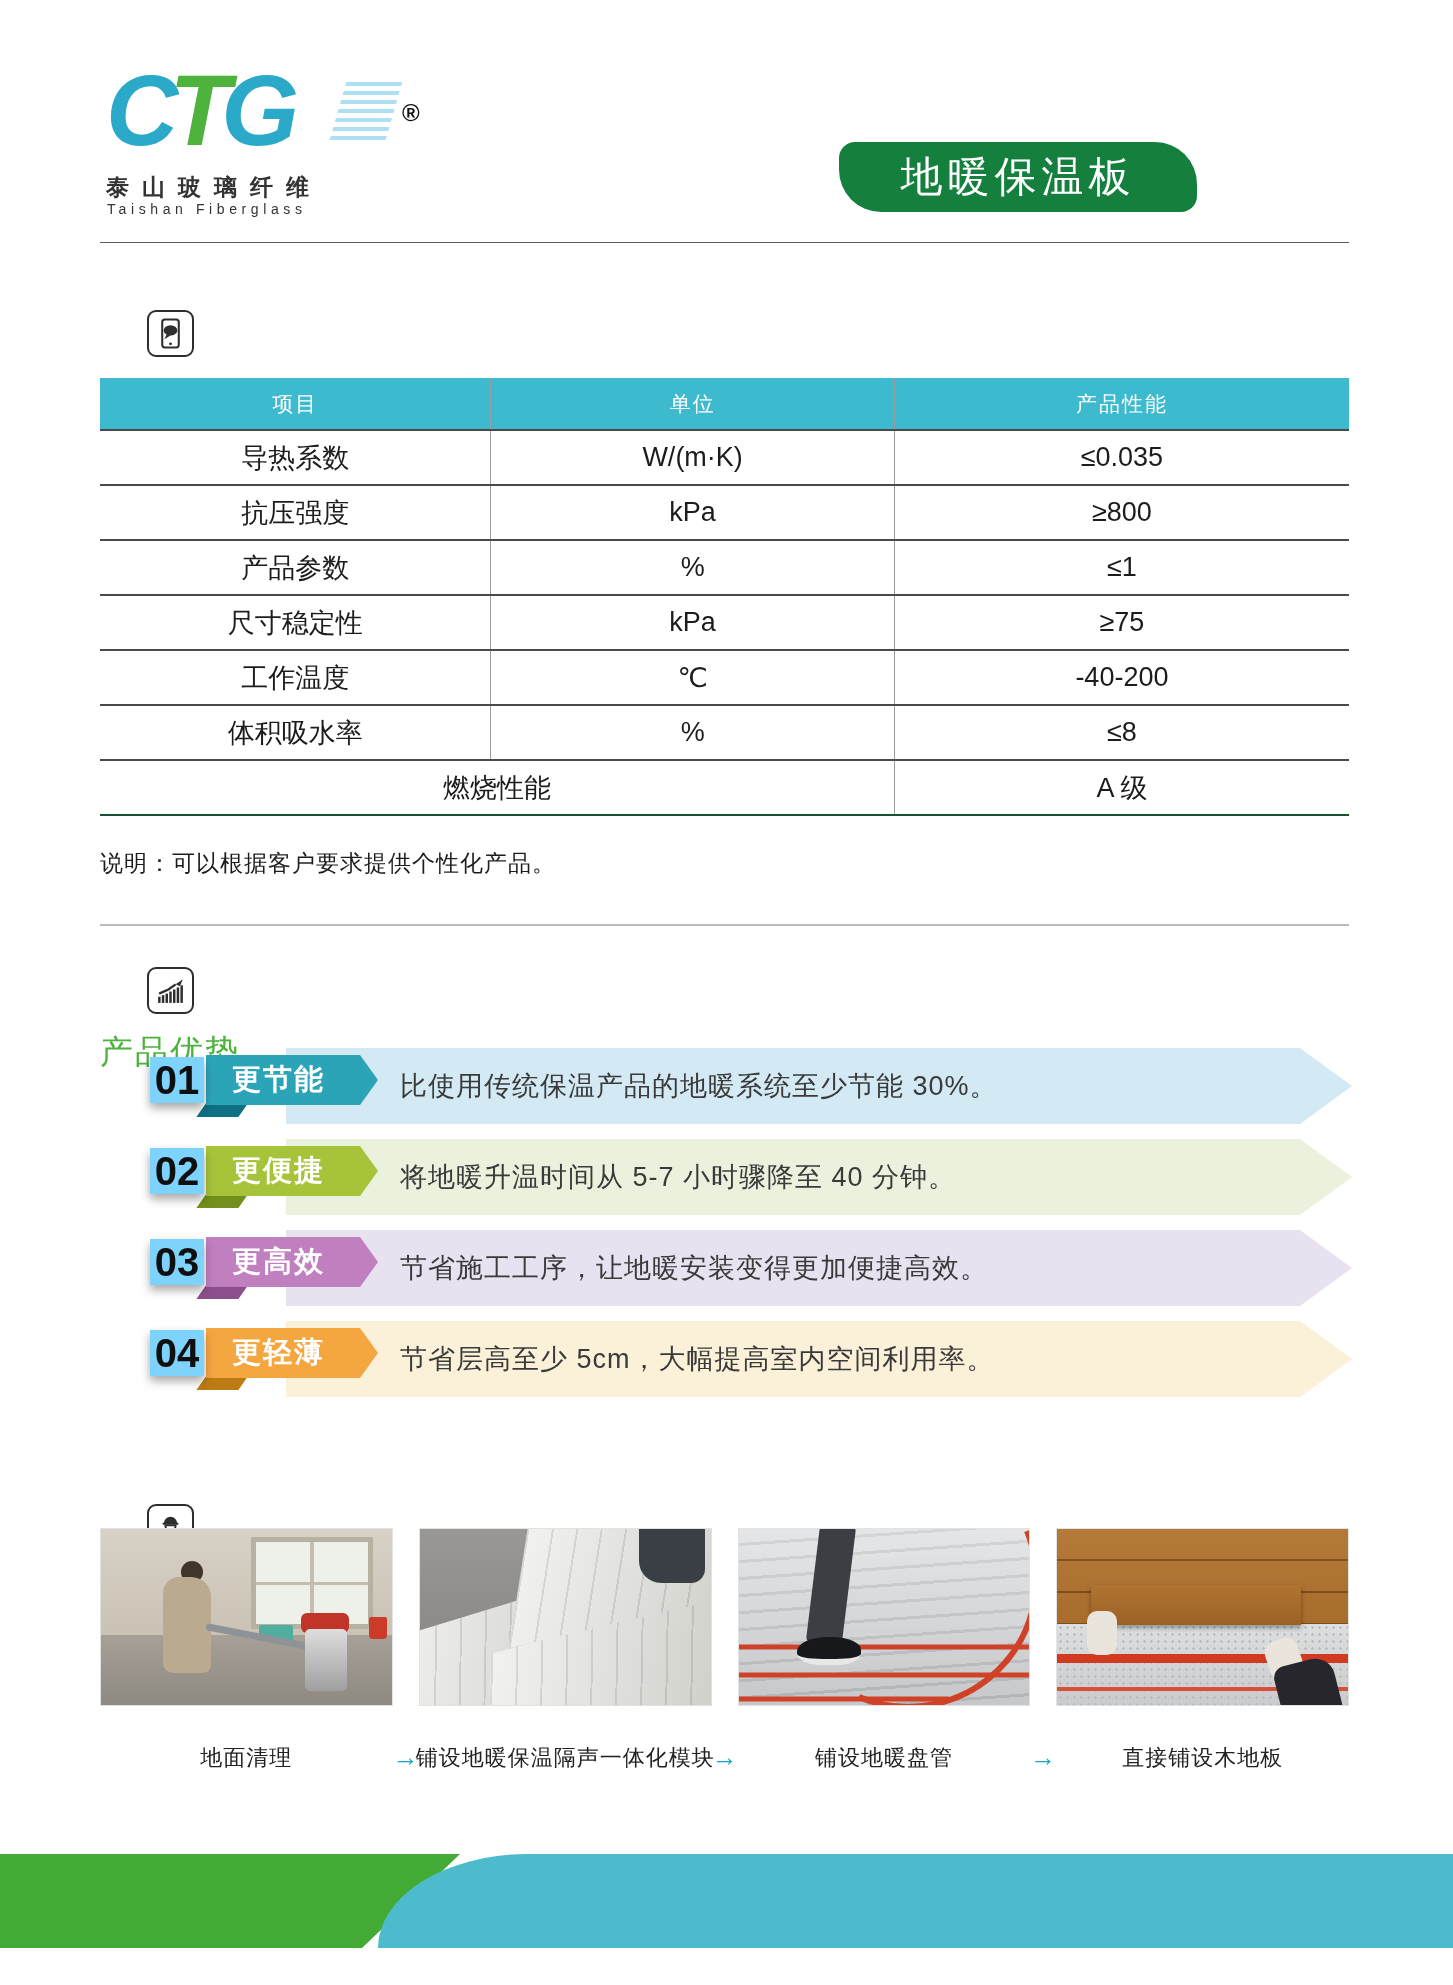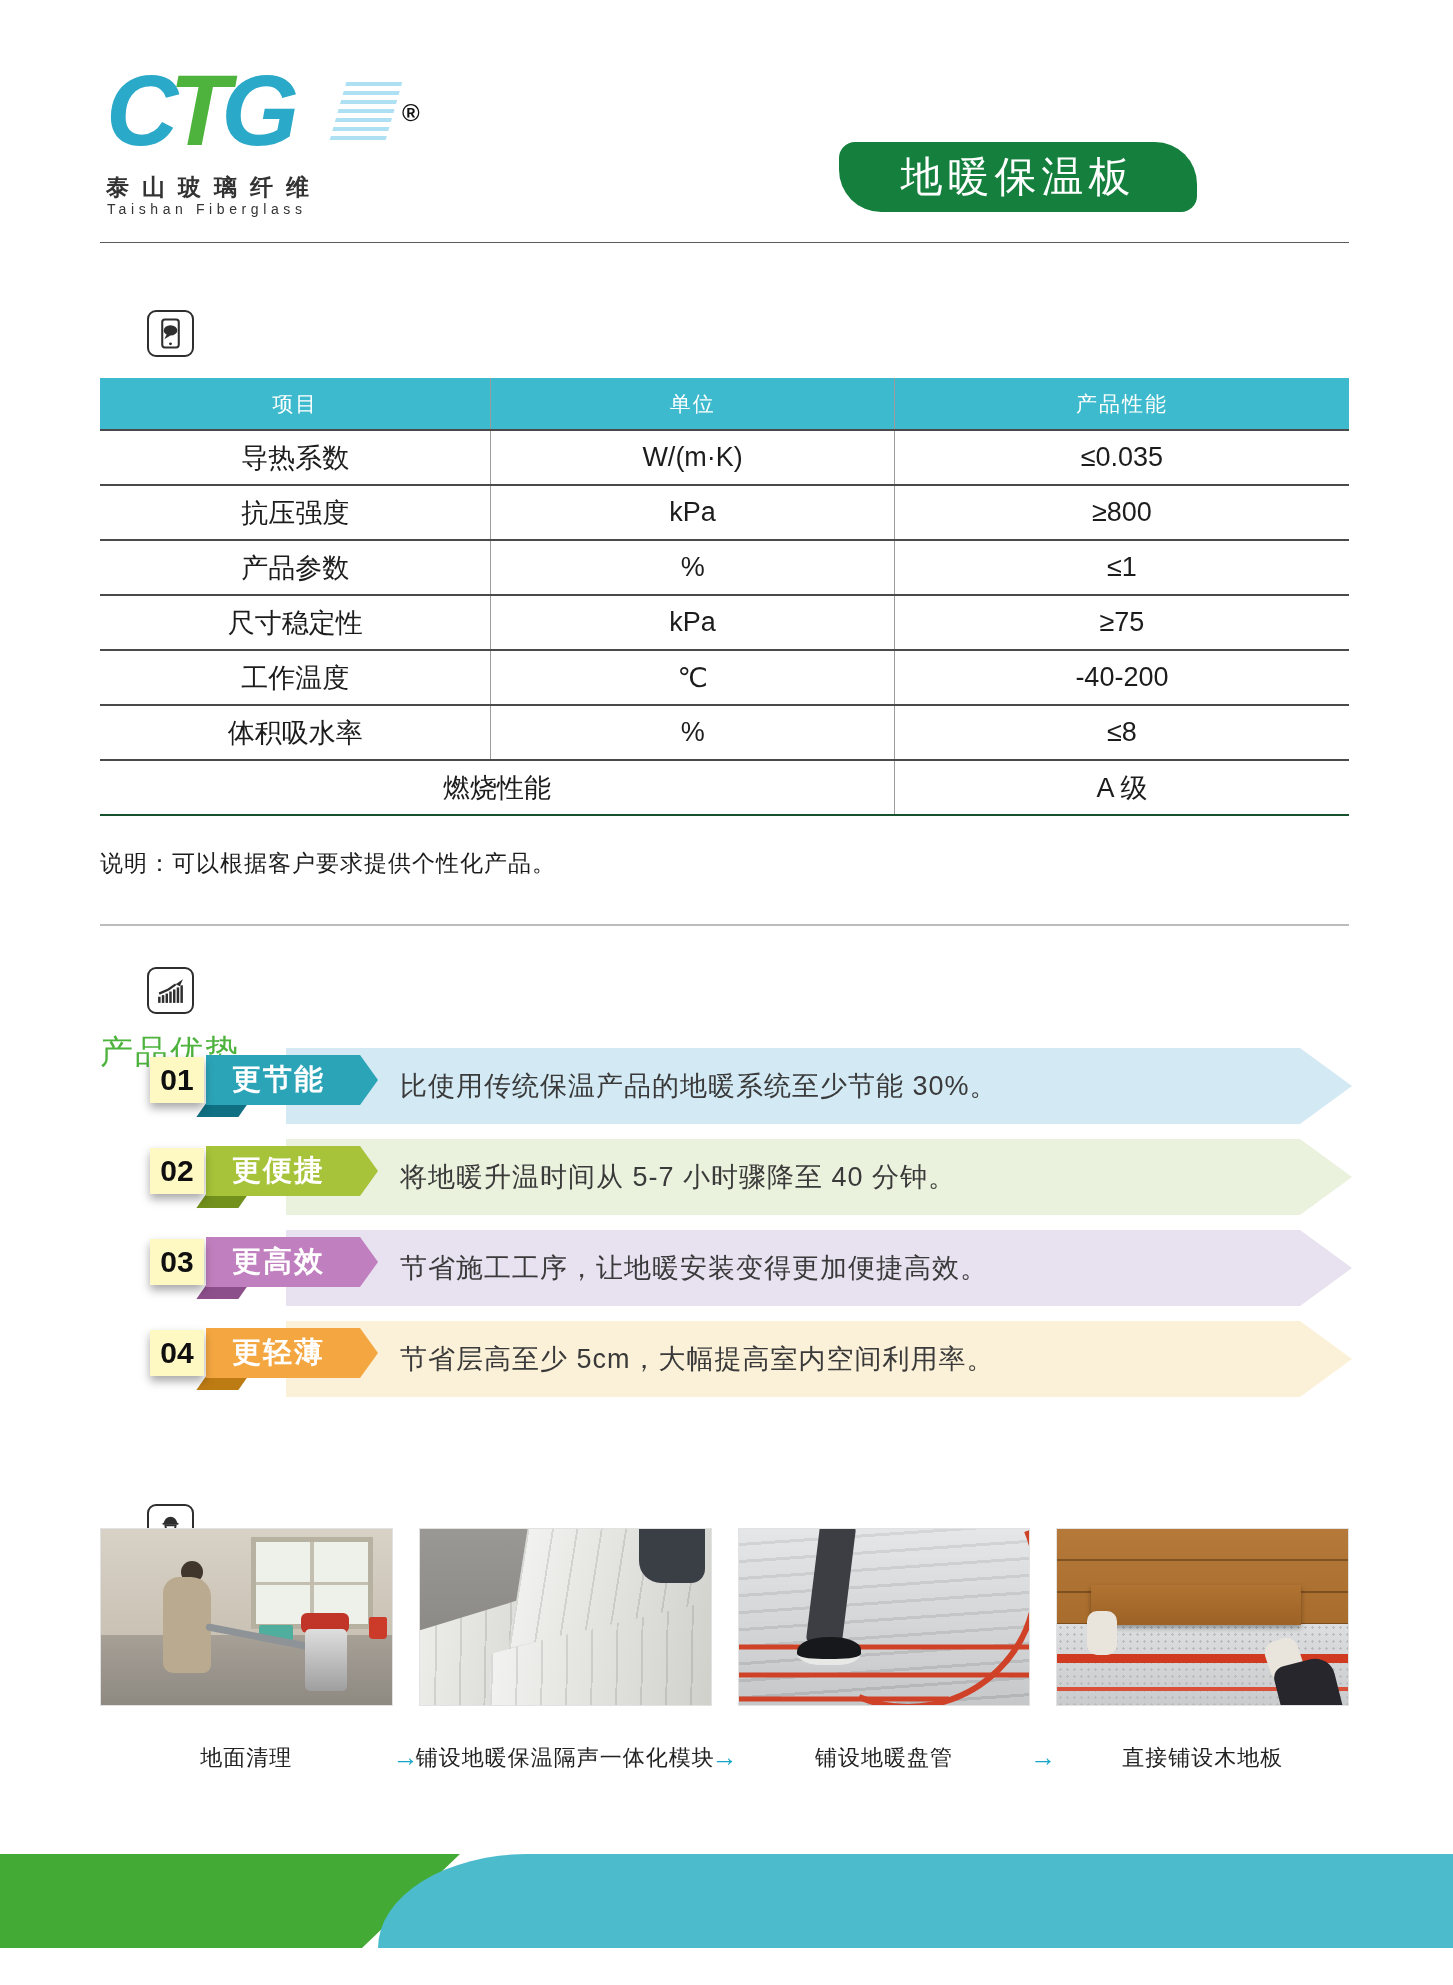--- a/index.html
+++ b/index.html
@@ -41,23 +41,23 @@
     border-top:2px solid #4a4a4a; }
   th:not(:last-child), td.sep { border-right:1px solid #9c9c9c; }
   tr.last td { border-bottom:2px solid #14532d; }
   .note { position:absolute; left:100px; top:848px; font-size:23px; color:#1c1c1c; letter-spacing:1px; }
   
   .adv-wrap { position:absolute; left:100px; top:1048px; width:1253px; }
   .adv-row { position:relative; height:78px; margin-bottom:13px; }
   .adv-band { position:absolute; left:186px; top:0; width:1066px; height:76px;
     clip-path:polygon(0 0, calc(100% - 52px) 0, 100% 50%, calc(100% - 52px) 100%, 0 100%);
     display:flex; align-items:center; padding-left:114px; font-size:27px; color:#3a3a3a; letter-spacing:1px; }
-  .adv-num { position:absolute; left:50px; top:9px; width:54px; height:46px; background:#fef9c3;
+  .adv-num { position:absolute; left:50px; top:9px; width:54px; height:46px; background:#7dd3fc;
     z-index:3; display:flex; align-items:center; justify-content:center; font-weight:bold;
-    font-size:30px; color:#0f0f0f; box-shadow:0 5px 9px rgba(0,0,0,0.35); }
+    font-size:40px; color:#0f0f0f; box-shadow:0 5px 9px rgba(0,0,0,0.35); }
   .adv-fold { position:absolute; left:102px; top:53px; width:42px; height:16px;
     transform:skewX(-35deg); z-index:1; }
   .adv-ribbon { position:absolute; left:106px; top:7px; width:172px; height:50px; z-index:2;
     clip-path:polygon(0 0, calc(100% - 18px) 0, 100% 50%, calc(100% - 18px) 100%, 0 100%);
     color:#fff; font-weight:bold; font-size:29px; display:flex; align-items:center;
     padding-left:26px; letter-spacing:2px; }
   .adv1 .adv-band { background:#d3e9f4; } .adv1 .adv-ribbon { background:#2ca4b8; } .adv1 .adv-fold { background:#0f6f83; }
   .adv2 .adv-band { background:#eaf1dc; } .adv2 .adv-ribbon { background:#a6c339; } .adv2 .adv-fold { background:#71901c; }
   .adv3 .adv-band { background:#e8e1f0; } .adv3 .adv-ribbon { background:#c07fbe; } .adv3 .adv-fold { background:#8d4f8c; }
   .adv4 .adv-band { background:#fbf1d8; } .adv4 .adv-ribbon { background:#f4a640; } .adv4 .adv-fold { background:#bd7b13; }

